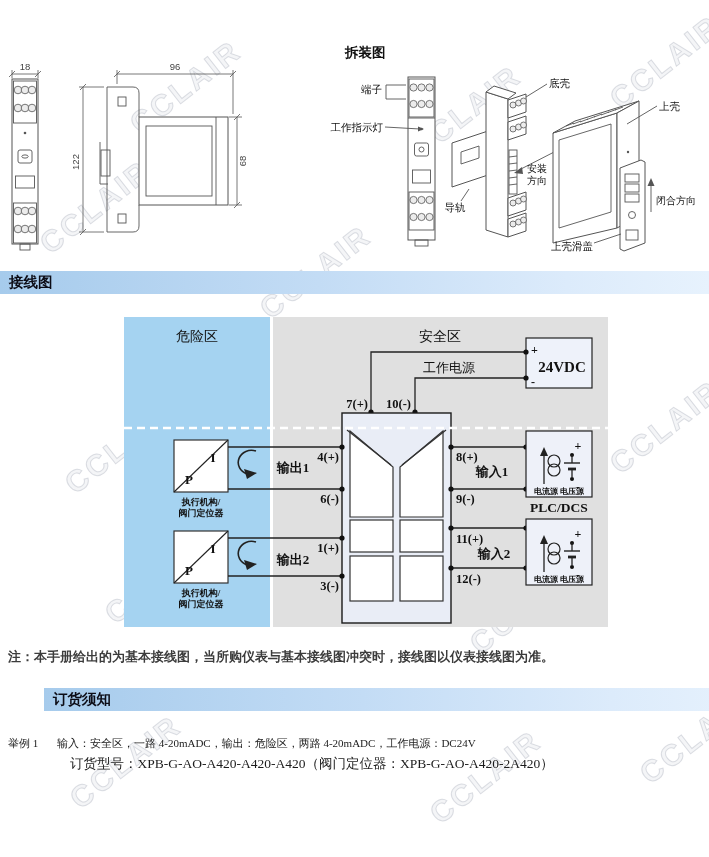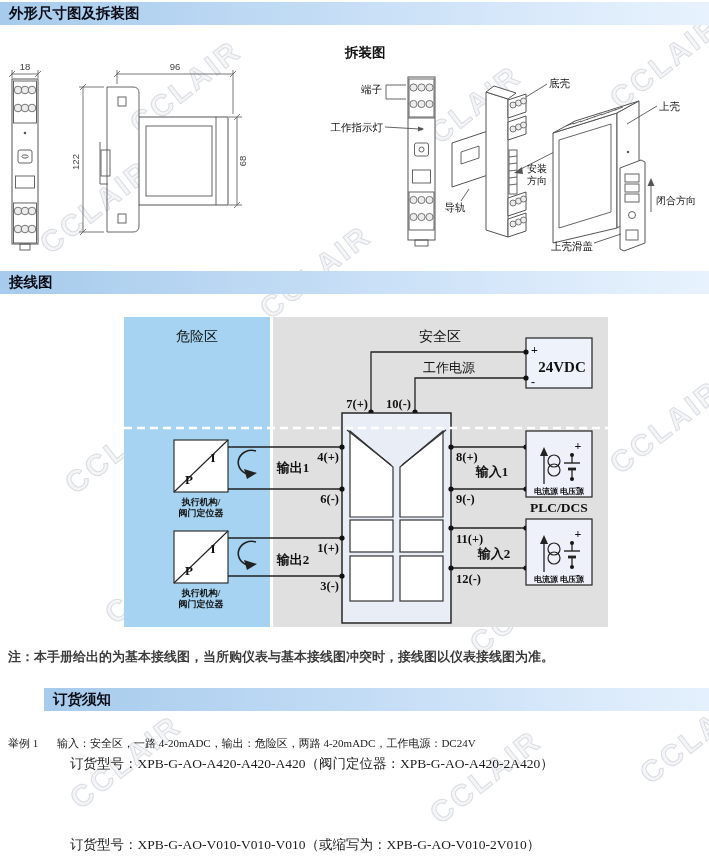--- a/index.html
+++ b/index.html
@@ -59,21 +59,20 @@
   <span class="wm" style="left:250px;top:255px;">CCLAIR</span>
   <span class="wm" style="left:55px;top:430px;">CCLAIR</span>
   <span class="wm" style="left:330px;top:470px;">CCLAIR</span>
   <span class="wm" style="left:600px;top:410px;">CCLAIR</span>
   <span class="wm" style="left:95px;top:560px;">CCLAIR</span>
   <span class="wm" style="left:460px;top:590px;">CCLAIR</span>
   <span class="wm" style="left:60px;top:745px;">CCLAIR</span>
   <span class="wm" style="left:420px;top:760px;">CCLAIR</span>
   <span class="wm" style="left:630px;top:720px;">CCLAIR</span>
 
-  <div class="band" style="top:2px;">外形尺寸图及拆装图</div>
 
   <div class="figtitle" style="left:345px;top:44px;">拆装图</div>
 
   <svg style="left:0;top:60px;" width="270" height="200" viewBox="0 60 270 200">
 
     <line class="dim" x1="12" y1="74" x2="38" y2="74"></line>
     <line class="dim" x1="9" y1="77" x2="15" y2="71"></line>
     <line class="dim" x1="35" y1="77" x2="41" y2="71"></line>
     <line class="dim" x1="12" y1="70" x2="12" y2="78"></line>
     <line class="dim" x1="38" y1="70" x2="38" y2="78"></line>
@@ -350,15 +349,14 @@
 
   <div class="band" style="top:688px;margin-left:44px;">订货须知</div>
 
 
   <div class="ex" style="top:736px;">
     <span class="tag">举例 1</span><span>输入：安全区，一路 4-20mADC，输出：危险区，两路 4-20mADC，工作电源：DC24V</span>
   </div>
   <div class="model" style="top:755px;">订货型号：XPB-G-AO-A420-A420-A420（阀门定位器：XPB-G-AO-A420-2A420）</div>
 
 
-  <div class="model" style="top:836px;">订货型号：XPB-G-AO-V010-V010-V010（或缩写为：XPB-G-AO-V010-2V010）</div>
 
 </div>
 
 </body></html>

